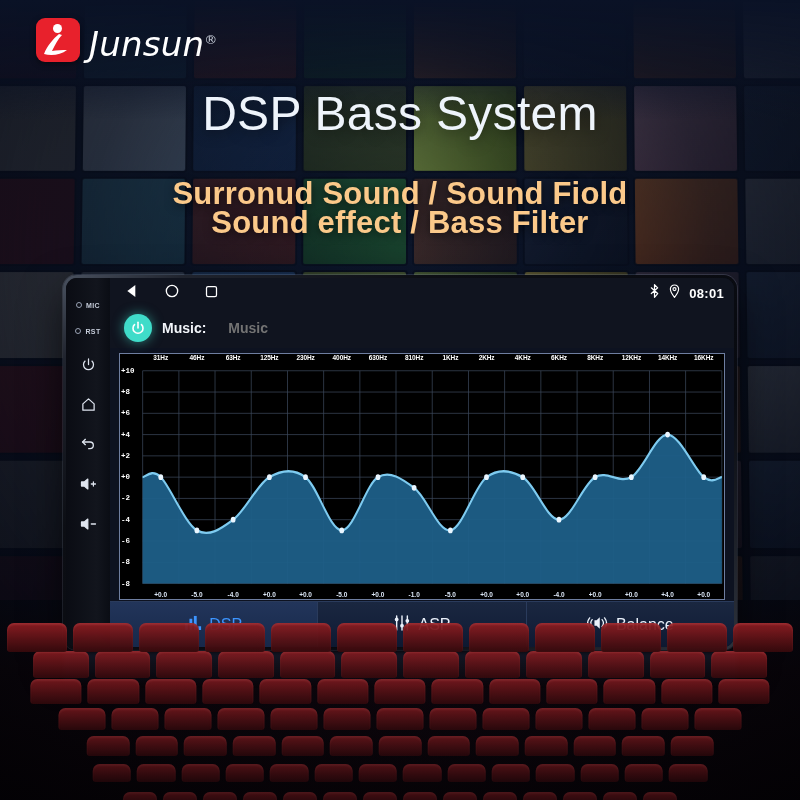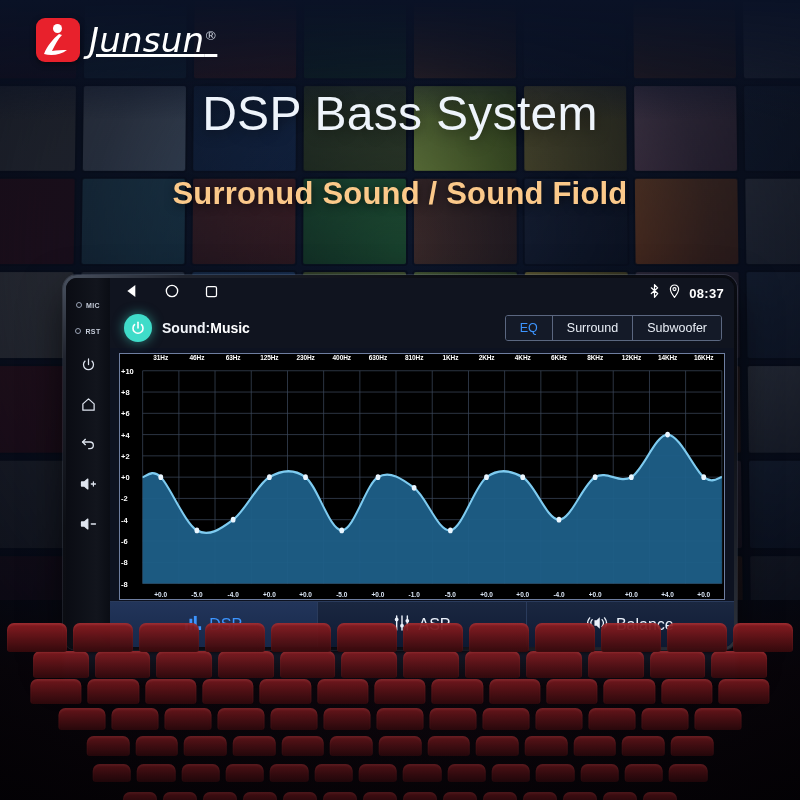--- a/index.html
+++ b/index.html
@@ -31,22 +31,22 @@
     box-shadow:inset 0 2px 2px rgba(255,120,120,.18);}
   .theater-dark{position:absolute;left:0;bottom:0;width:800px;height:200px;
     background:radial-gradient(ellipse at 50% -10%, rgba(0,0,0,0) 0%, rgba(3,2,6,.55) 55%, rgba(2,1,4,.9) 100%);}
 
   
   .logo{position:absolute;left:36px;top:18px;display:flex;align-items:flex-start;gap:9px;}
   .logo-mark{width:44px;height:44px;border-radius:9px;background:#e8212c;position:relative;flex:none;
     box-shadow:0 2px 6px rgba(0,0,0,.45);}
   .logo-mark .dot{position:absolute;left:17px;top:6px;width:9px;height:9px;border-radius:50%;background:#fff;}
   .logo-mark .body{position:absolute;left:7px;top:16px;width:30px;height:22px;}
-  .logo-text{color:#fff;font-size:34px;font-weight:400;letter-spacing:.2px;line-height:36px;
-    font-style:italic;font-family:"DejaVu Sans",sans-serif;text-decoration:underline;}
+  .logo-text{color:#fff;font-size:34px;font-weight:400;letter-spacing:.2px;line-height:44px;
+    font-style:italic;font-family:"DejaVu Sans",sans-serif;}
   .logo-r{color:#c9cfdb;font-size:13px;vertical-align:super;font-style:normal;}
 
   .headline{position:absolute;left:0;top:86px;width:800px;text-align:center;
     color:#eef4fb;font-size:48px;font-weight:400;letter-spacing:.3px;
     text-shadow:0 2px 14px rgba(0,0,0,.6);}
   .sub1,.sub2{position:absolute;left:0;width:800px;text-align:center;
     color:#fbc98a;font-weight:bold;font-size:31px;letter-spacing:.2px;
     text-shadow:0 2px 10px rgba(0,0,0,.65);}
   .sub1{top:176px;}
   .sub2{top:205px;}
@@ -74,36 +74,36 @@
   .statusbar{height:30px;display:flex;align-items:center;padding:0 10px 0 14px;
     background:#10141f;color:#fff;}
   .nav-icons{display:flex;align-items:center;gap:24px;}
   .status-right{margin-left:auto;display:flex;align-items:center;gap:9px;}
   .clock{font-size:13px;font-weight:bold;letter-spacing:.3px;}
 
   .soundbar{height:40px;display:flex;align-items:center;padding:0 12px 0 14px;background:#10141f;}
   .pwr{width:28px;height:28px;border-radius:50%;background:#3fdcc9;display:flex;align-items:center;
     justify-content:center;flex:none;box-shadow:0 0 12px rgba(63,220,201,.55);}
   .sound-label{margin-left:10px;font-size:14px;font-weight:bold;color:#f2f5fa;white-space:nowrap;}
-  .sound-label .val{color:#ffffff;}
+  .sound-label .val{color:#737373;margin-left:22px;}
   .mode-group{margin-left:auto;display:flex;border:1px solid #5b6780;border-radius:3px;overflow:hidden;}
   .mode-btn{padding:5px 14px;font-size:12.5px;color:#e8edf5;background:#141a28;
     border-right:1px solid #5b6780;white-space:nowrap;}
   .mode-btn:last-child{border-right:none;}
   .mode-btn.active{color:#3d95ff;}
 
   
   .eqwrap{position:absolute;left:9px;right:9px;top:75px;bottom:47px;
     border:1px solid #6e7ea0;background:#000;box-sizing:border-box;}
   .freq-row{position:absolute;left:0;right:0;top:0;height:12px;display:flex;}
   .freq-cell{flex:1;text-align:center;color:#fff;font-size:6.5px;font-weight:bold;letter-spacing:-.1px;}
   .val-row{position:absolute;left:0;right:0;bottom:1px;height:11px;display:flex;align-items:flex-end;}
   .val-cell{flex:1;text-align:center;color:#dbe6f5;font-size:6.5px;font-weight:bold;}
   .yaxis{position:absolute;left:1px;top:0;bottom:0;width:20px;}
-  .ytick{position:absolute;left:0;color:#fff;font-size:7.5px;font-weight:bold;transform:translateY(-50%);}
+  .ytick{position:absolute;left:0;color:#fff;font-size:7.5px;font-weight:bold;transform:translateY(-50%);font-family:Liberation Mono, monospace;}
   .eqsvg{position:absolute;inset:0;width:100%;height:100%;}
 
   
   .tabbar{position:absolute;left:0;right:0;bottom:0;height:45px;display:flex;
     background:linear-gradient(180deg,#1a2740 0%,#14203a 55%,#0e1830 100%);
     border-top:1px solid #2a3b5c;}
   .tab{flex:1;display:flex;align-items:center;justify-content:center;gap:7px;
     color:#eaf0fa;font-size:16px;border-right:1px solid #2a3b5c;}
   .tab:last-child{border-right:none;}
   .tab.active{color:#3d95ff;background:linear-gradient(180deg,#22355a 0%,#17284a 100%);}
@@ -297,20 +297,21 @@
       <div class="dot"></div>
       <svg class="body" viewBox="0 0 30 22">
         <path d="M16 0 C10 5, 4 12, 1 20 C8 22, 18 21, 24 16 C20 16, 13 16, 9 17 C12 11, 15 5, 19 1 Z" fill="#ffffff"></path>
       </svg>
     </div>
     <div class="logo-text"><span>Junsun</span><span class="logo-r">®</span></div>
   </div>
 
   <div class="headline">DSP Bass System</div>
   <div class="sub1">Surronud Sound / Sound Fiold</div>
+  <div class="sub2">Sound effect / Bass Filter</div>
 
   <div class="device">
     <div class="device-inner">
 
       <div class="bezel">
         <div class="bz-item">
           <span class="bz-dot"></span>
           <span>MIC</span>
         </div>
         <div class="bz-item">
@@ -373,37 +374,32 @@
               <svg width="11" height="14" viewBox="0 0 16 22" fill="none" stroke="#ffffff" stroke-width="1.9" stroke-linejoin="round" stroke-linecap="round">
                 <path d="M8 1 L13 6 L3 15 M3 6 L13 15 L8 21 L8 1"></path>
               </svg>
             </span>
             <span>
               <svg width="11" height="14" viewBox="0 0 16 22" fill="none" stroke="#ffffff" stroke-width="1.8">
                 <path d="M8 21 C8 21 14.5 12.8 14.5 8 A6.5 6.5 0 1 0 1.5 8 C1.5 12.8 8 21 8 21 Z"></path>
                 <circle cx="8" cy="8" r="2.4"></circle>
               </svg>
             </span>
-            <span class="clock">08:37</span>
+            <span class="clock">08:01</span>
           </div>
         </div>
 
         <div class="soundbar">
           <div class="pwr">
             <svg width="16" height="16" viewBox="0 0 24 24" fill="none" stroke="#ffffff" stroke-width="2.4" stroke-linecap="round">
               <path d="M12 3.5 v8.5"></path>
                 <path d="M6.8 7 a7.5 7.5 0 1 0 10.4 0"></path>
             </svg>
           </div>
-          <div class="sound-label"><span>Sound:</span><span class="val">Music</span></div>
-          <div class="mode-group">
-            <div class="mode-btn active">EQ</div>
-            <div class="mode-btn">Surround</div>
-            <div class="mode-btn">Subwoofer</div>
-          </div>
+          <div class="sound-label"><span>Music:</span><span class="val">Music</span></div>
         </div>
 
         <div class="eqwrap">
           <svg class="eqsvg" id="eq-svg" viewBox="0 0 560 190" preserveAspectRatio="none">
               <line x1="21" y1="13.0" x2="558" y2="13.0" stroke="#3d4a5e" stroke-width="0.6"></line>
               <line x1="21" y1="29.5" x2="558" y2="29.5" stroke="#3d4a5e" stroke-width="0.6"></line>
               <line x1="21" y1="46.0" x2="558" y2="46.0" stroke="#3d4a5e" stroke-width="0.6"></line>
               <line x1="21" y1="62.5" x2="558" y2="62.5" stroke="#3d4a5e" stroke-width="0.6"></line>
               <line x1="21" y1="79.0" x2="558" y2="79.0" stroke="#3d4a5e" stroke-width="0.6"></line>
               <line x1="21" y1="95.5" x2="558" y2="95.5" stroke="#3d4a5e" stroke-width="0.6"></line>

